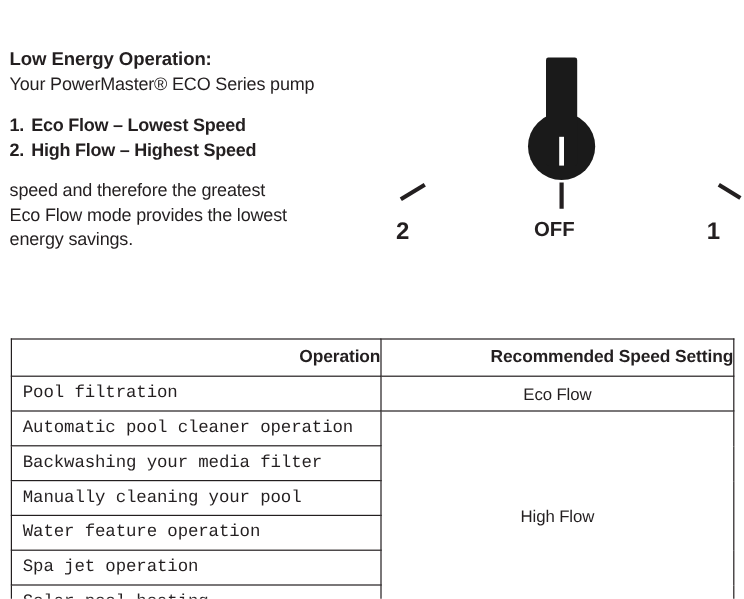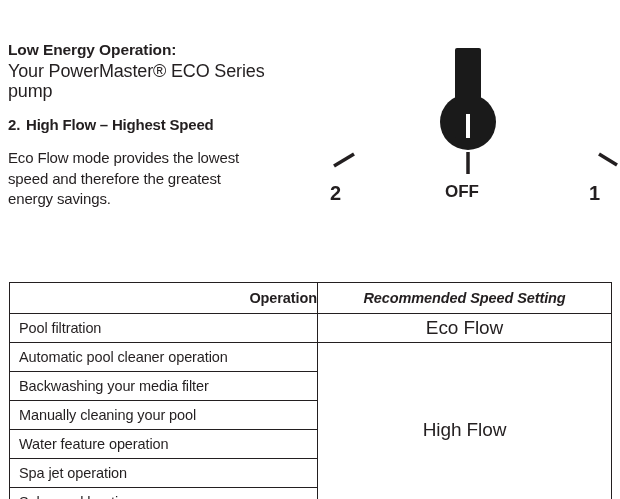--- a/index.html
+++ b/index.html
@@ -35,21 +35,21 @@
 
   .heading {
     font-size: 15.5px;
     font-weight: bold;
     line-height: 20px;
     margin: 0 0 1px 0;
     letter-spacing: -0.1px;
   }
 
   .intro {
-    font-size: 18px;
+    font-size: 15px;
     line-height: 20px;
     margin: 0;
     letter-spacing: -0.15px;
   }
 
   #speed-list {
     margin: 13px 0 13px 0;
     padding: 0;
     list-style: none;
   }
@@ -117,54 +117,56 @@
   }
   #speed-table th {
     font-size: 14.5px;
     font-weight: bold;
     text-align: right;
     padding-left: 9px;
     height: 30px;
     letter-spacing: -0.1px;
   }
   #speed-table th.center {
-    text-align: center;
     padding-left: 0;
-    font-style: italic;
   }
   #speed-table td.op {
     font-size: 14.5px;
     padding-left: 9px;
     letter-spacing: -0.1px;
+    font-family: Liberation Mono, monospace;
   }
   #speed-table td.setting {
-    font-size: 19px;
+    font-size: 14px;
     text-align: center;
     letter-spacing: -0.1px;
   }
   .col-op { width: 308px; }
   .col-set { width: 294px; }
 </style>
 </head>
 <body>
 
 <div id="top-section">
 
   <div id="text-block">
     <p class="heading">Low Energy Operation:</p>
     <p class="intro">Your PowerMaster® ECO Series pump</p>
 
     <ul id="speed-list">
       <li>
+        <span class="num">1.</span><span>Eco Flow – Lowest Speed</span>
+      </li>
+      <li>
         <span class="num">2.</span><span>High Flow – Highest Speed</span>
       </li>
     </ul>
 
+    <p class="closing">speed and therefore the greatest</p>
     <p class="closing">Eco Flow mode provides the lowest</p>
-    <p class="closing">speed and therefore the greatest</p>
     <p class="closing">energy savings.</p>
   </div>
 
   <div id="dial-figure">
 
     <div id="dial-knob">
       <svg width="90" height="120" viewBox="0 0 90 120" xmlns="http://www.w3.org/2000/svg">
 
         <circle cx="45" cy="78" r="28" fill="#1a1a1a"></circle>
 

